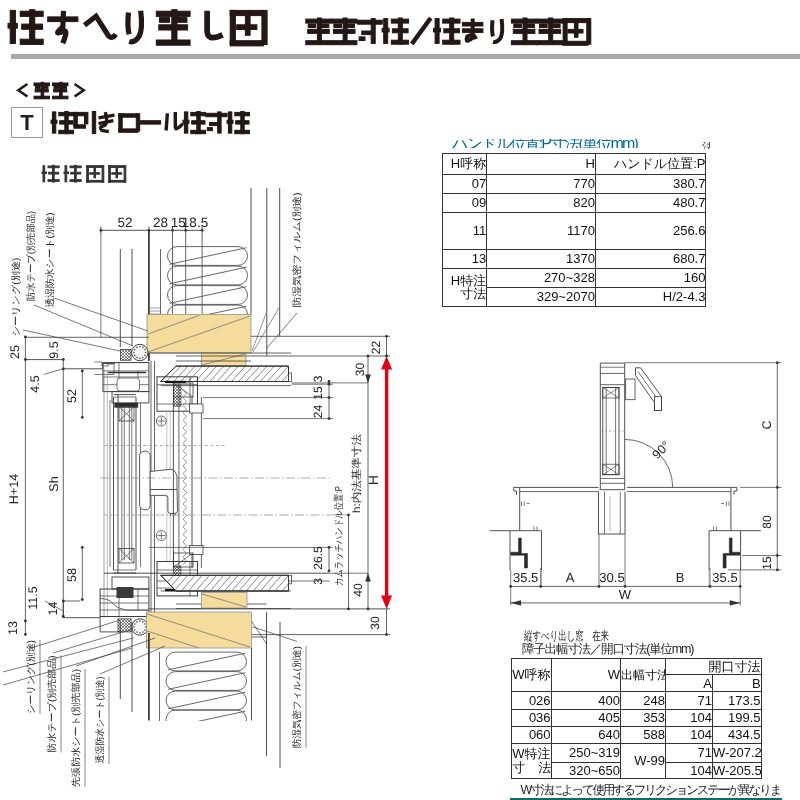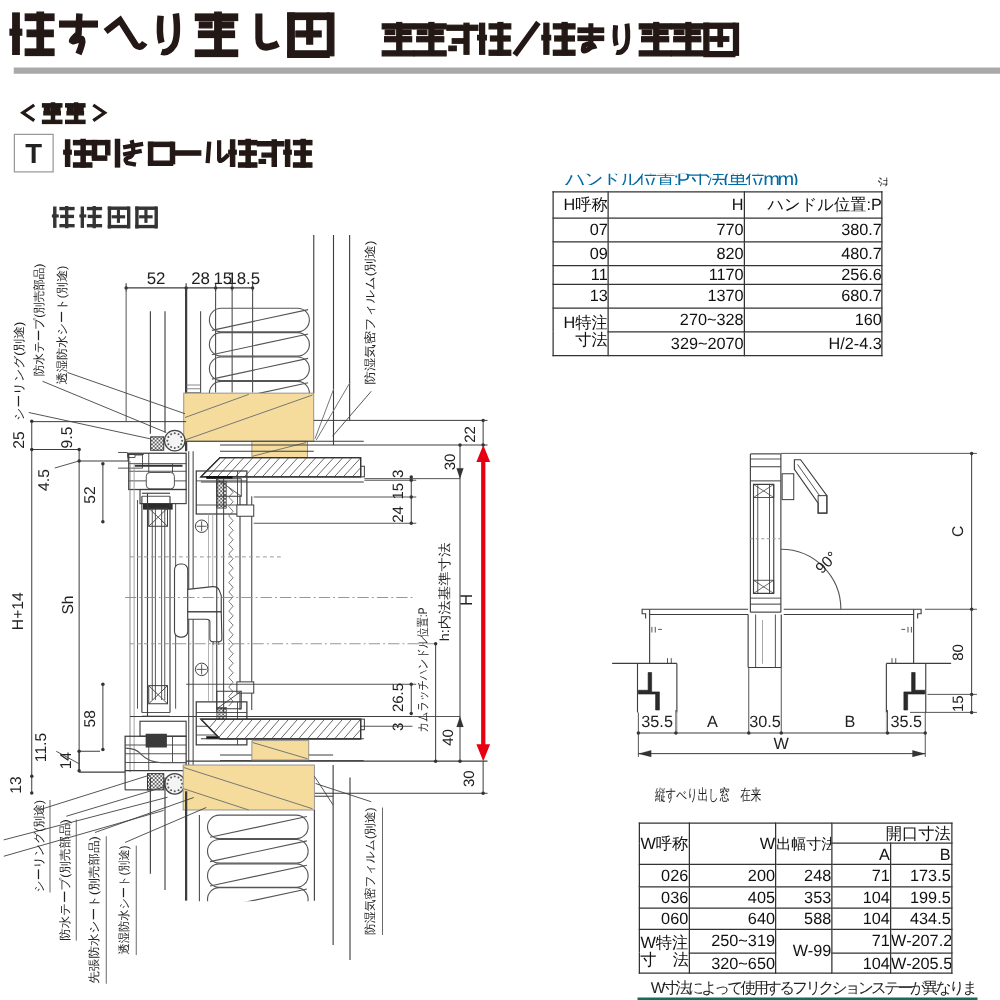--- a/index.html
+++ b/index.html
@@ -760,21 +760,21 @@
 <tr style="height:19.3px">
           <td>07</td>
           <td>770</td>
           <td>380.7</td>
         </tr>
 <tr style="height:18.9px">
           <td>09</td>
           <td>820</td>
           <td>480.7</td>
         </tr>
-<tr style="height:14px">
+<tr style="height:37px">
           <td>11</td>
           <td>1170</td>
           <td>256.6</td>
         </tr>
 <tr style="height:18.9px">
           <td>13</td>
           <td>1370</td>
           <td>680.7</td>
         </tr>
 <tr style="height:19.3px">
@@ -782,20 +782,21 @@
           <td>270~328</td>
           <td>160</td>
         </tr>
 <tr style="height:18.9px">
           <td>329~2070</td>
           <td>H/2-4.3</td>
         </tr>
 </tbody>
     </table>
 
+<div class="abs" style="left:522px;top:641px;font-size:12.5px;color:#222;letter-spacing:-1.2px">障子出幅寸法／開口寸法(単位mm)</div>
 
 <table class="abs" style="left:511.3px;top:657.5px;width:249.3px">
 <colgroup>
         <col style="width:39.3px">
         <col style="width:69.4px">
         <col style="width:45px">
         <col style="width:46.9px">
         <col style="width:48.7px">
       </colgroup>
 <tbody>
@@ -804,21 +805,21 @@
           <td rowspan="2">W</td>
           <td rowspan="2" style="font-size:12px">出幅寸法C</td>
           <td colspan="2">開口寸法</td>
         </tr>
 <tr style="height:16.9px">
           <td>A</td>
           <td>B</td>
         </tr>
 <tr style="height:17.7px">
           <td>026</td>
-          <td>200</td>
+          <td>400</td>
           <td>248</td>
           <td>71</td>
           <td>173.5</td>
         </tr>
 <tr style="height:16.8px">
           <td>036</td>
           <td>405</td>
           <td>353</td>
           <td>104</td>
           <td>199.5</td>

